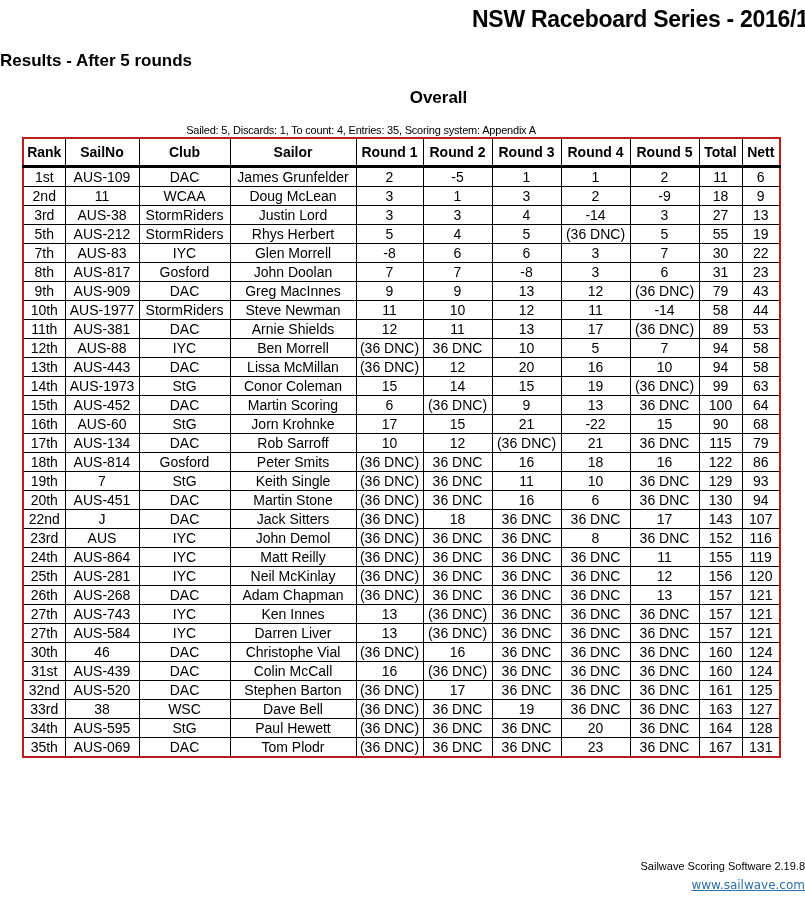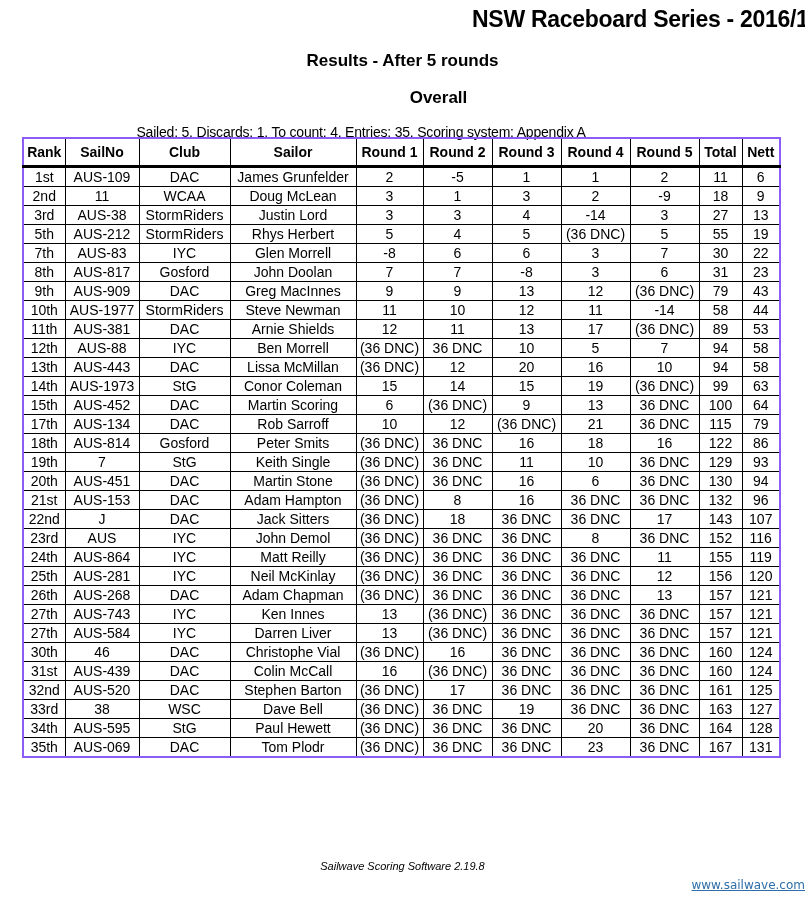--- a/index.html
+++ b/index.html
@@ -1,25 +1,25 @@
 <!DOCTYPE html>
 <html><head>
 <meta charset="utf-8">
 <style>
   html, body { margin: 0; padding: 0; background: #ffffff; }
   body { width: 805px; height: 911px; position: relative; overflow: hidden; font-family: "Liberation Sans", sans-serif; color: #000; }
   .title { position: absolute; left: 16px; width: 805px; text-align: right; top: 6px; font-size: 23px; font-weight: bold; letter-spacing: -0.3px; }
-  .subtitle { position: absolute; left: 0; width: 805px; text-align: center; top: 51px; font-size: 17px; font-weight: bold; }
+  .subtitle { position: absolute; left: 0; width: 805px; top: 51px; font-size: 17px; font-weight: bold; }
   .section { position: absolute; left: 0; width: 805px; text-align: center; top: 88px; font-size: 17px; font-weight: bold; margin-left: 36px; }
-  .info { position: absolute; left: 0; width: 722px; text-align: center; top: 124px; font-size: 14px; letter-spacing: -0.2px; }
-  table.results { position: absolute; left: 22px; top: 137px; border-collapse: collapse; border: 2px solid #8b5cf6; table-layout: fixed; }
+  .info { position: absolute; left: 0; width: 722px; text-align: center; top: 124px; font-size: 11px; letter-spacing: -0.2px; }
+  table.results { position: absolute; left: 22px; top: 137px; border-collapse: collapse; border: 2px solid #b91c1c; table-layout: fixed; }
   table.results th, table.results td { border: 1px solid #000; padding: 0 1px; text-align: center; white-space: nowrap; overflow: hidden; }
   table.results th { font-size: 14px; font-weight: bold; height: 26px; border-bottom: 3px solid #000; }
   table.results td { font-size: 14px; height: 18px; line-height: 18px; }
-  .footer-text { position: absolute; left: 0; width: 805px; text-align: center; top: 860px; font-size: 11px; font-style: italic; }
+  .footer-text { position: absolute; left: 0; width: 805px; text-align: right; top: 860px; font-size: 11px; }
   .footer-link { position: absolute; left: 0; width: 805px; text-align: right; top: 877px; font-size: 13px; }
   .footer-link a { color: #2f6ea8; text-decoration: underline; font-family: "DejaVu Sans", sans-serif; font-size: 12px; }
 </style>
 </head>
 <body>
 
 <div class="title">NSW Raceboard Series - 2016/17</div>
 <div class="subtitle">Results - After 5 rounds</div>
 <div class="section">Overall</div>
 <div class="info">Sailed: 5, Discards: 1, To count: 4, Entries: 35, Scoring system: Appendix A</div>
@@ -217,20 +217,33 @@
         <td>Martin Scoring</td>
         <td>6</td>
         <td>(36 DNC)</td>
         <td>9</td>
         <td>13</td>
         <td>36 DNC</td>
         <td>100</td>
         <td>64</td>
       </tr>
       <tr>
+        <td>16th</td>
+        <td>AUS-60</td>
+        <td>StG</td>
+        <td>Jorn Krohnke</td>
+        <td>17</td>
+        <td>15</td>
+        <td>21</td>
+        <td>-22</td>
+        <td>15</td>
+        <td>90</td>
+        <td>68</td>
+      </tr>
+      <tr>
         <td>17th</td>
         <td>AUS-134</td>
         <td>DAC</td>
         <td>Rob Sarroff</td>
         <td>10</td>
         <td>12</td>
         <td>(36 DNC)</td>
         <td>21</td>
         <td>36 DNC</td>
         <td>115</td>
@@ -267,33 +280,20 @@
         <td>AUS-451</td>
         <td>DAC</td>
         <td>Martin Stone</td>
         <td>(36 DNC)</td>
         <td>36 DNC</td>
         <td>16</td>
         <td>6</td>
         <td>36 DNC</td>
         <td>130</td>
         <td>94</td>
-      </tr>
-      <tr>
-        <td>21st</td>
-        <td>AUS-153</td>
-        <td>DAC</td>
-        <td>Adam Hampton</td>
-        <td>(36 DNC)</td>
-        <td>8</td>
-        <td>16</td>
-        <td>36 DNC</td>
-        <td>36 DNC</td>
-        <td>132</td>
-        <td>96</td>
       </tr>
       <tr>
         <td>22nd</td>
         <td>J</td>
         <td>DAC</td>
         <td>Jack Sitters</td>
         <td>(36 DNC)</td>
         <td>18</td>
         <td>36 DNC</td>
         <td>36 DNC</td>

